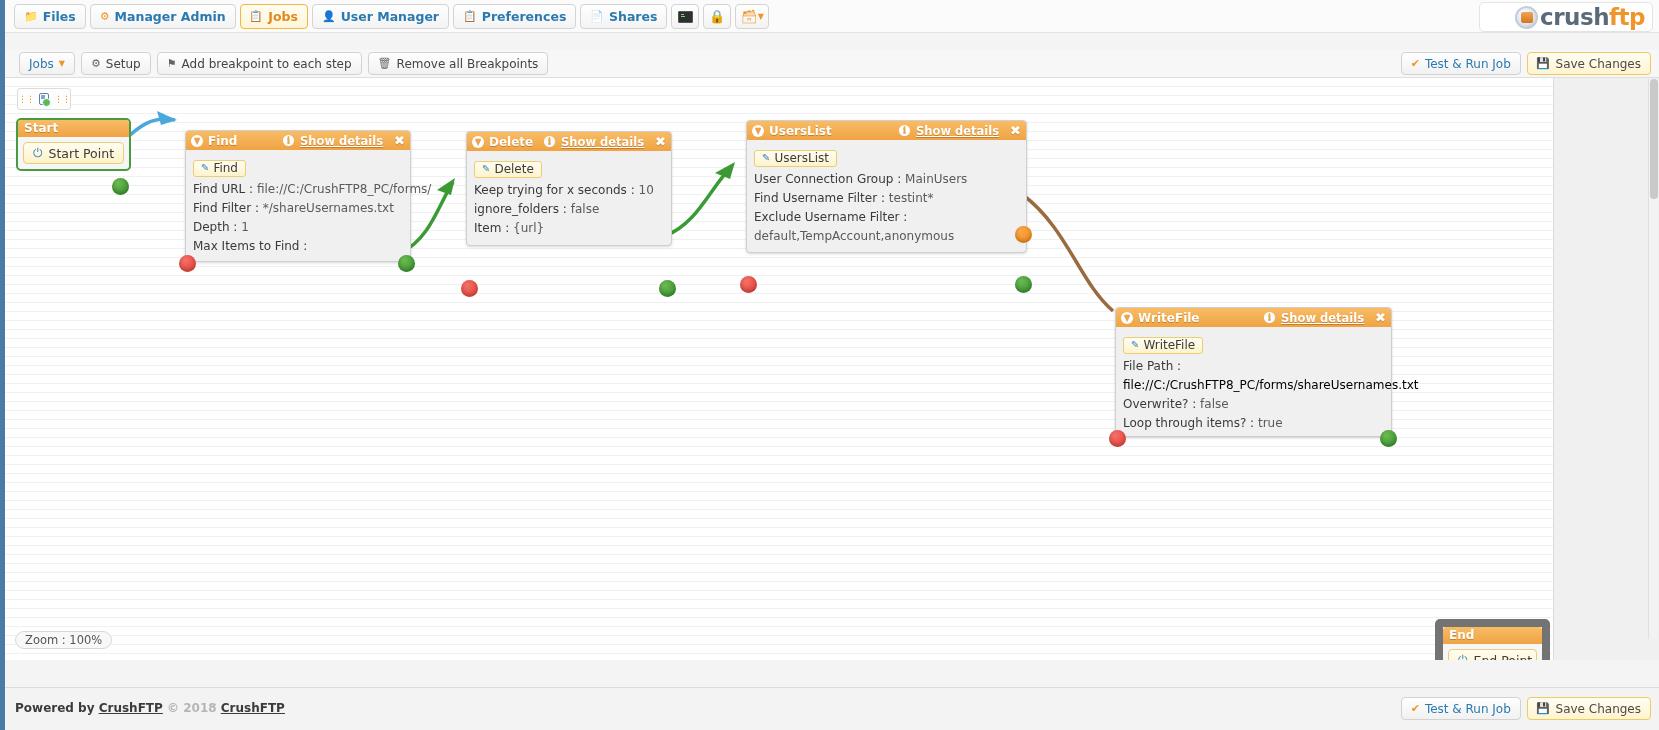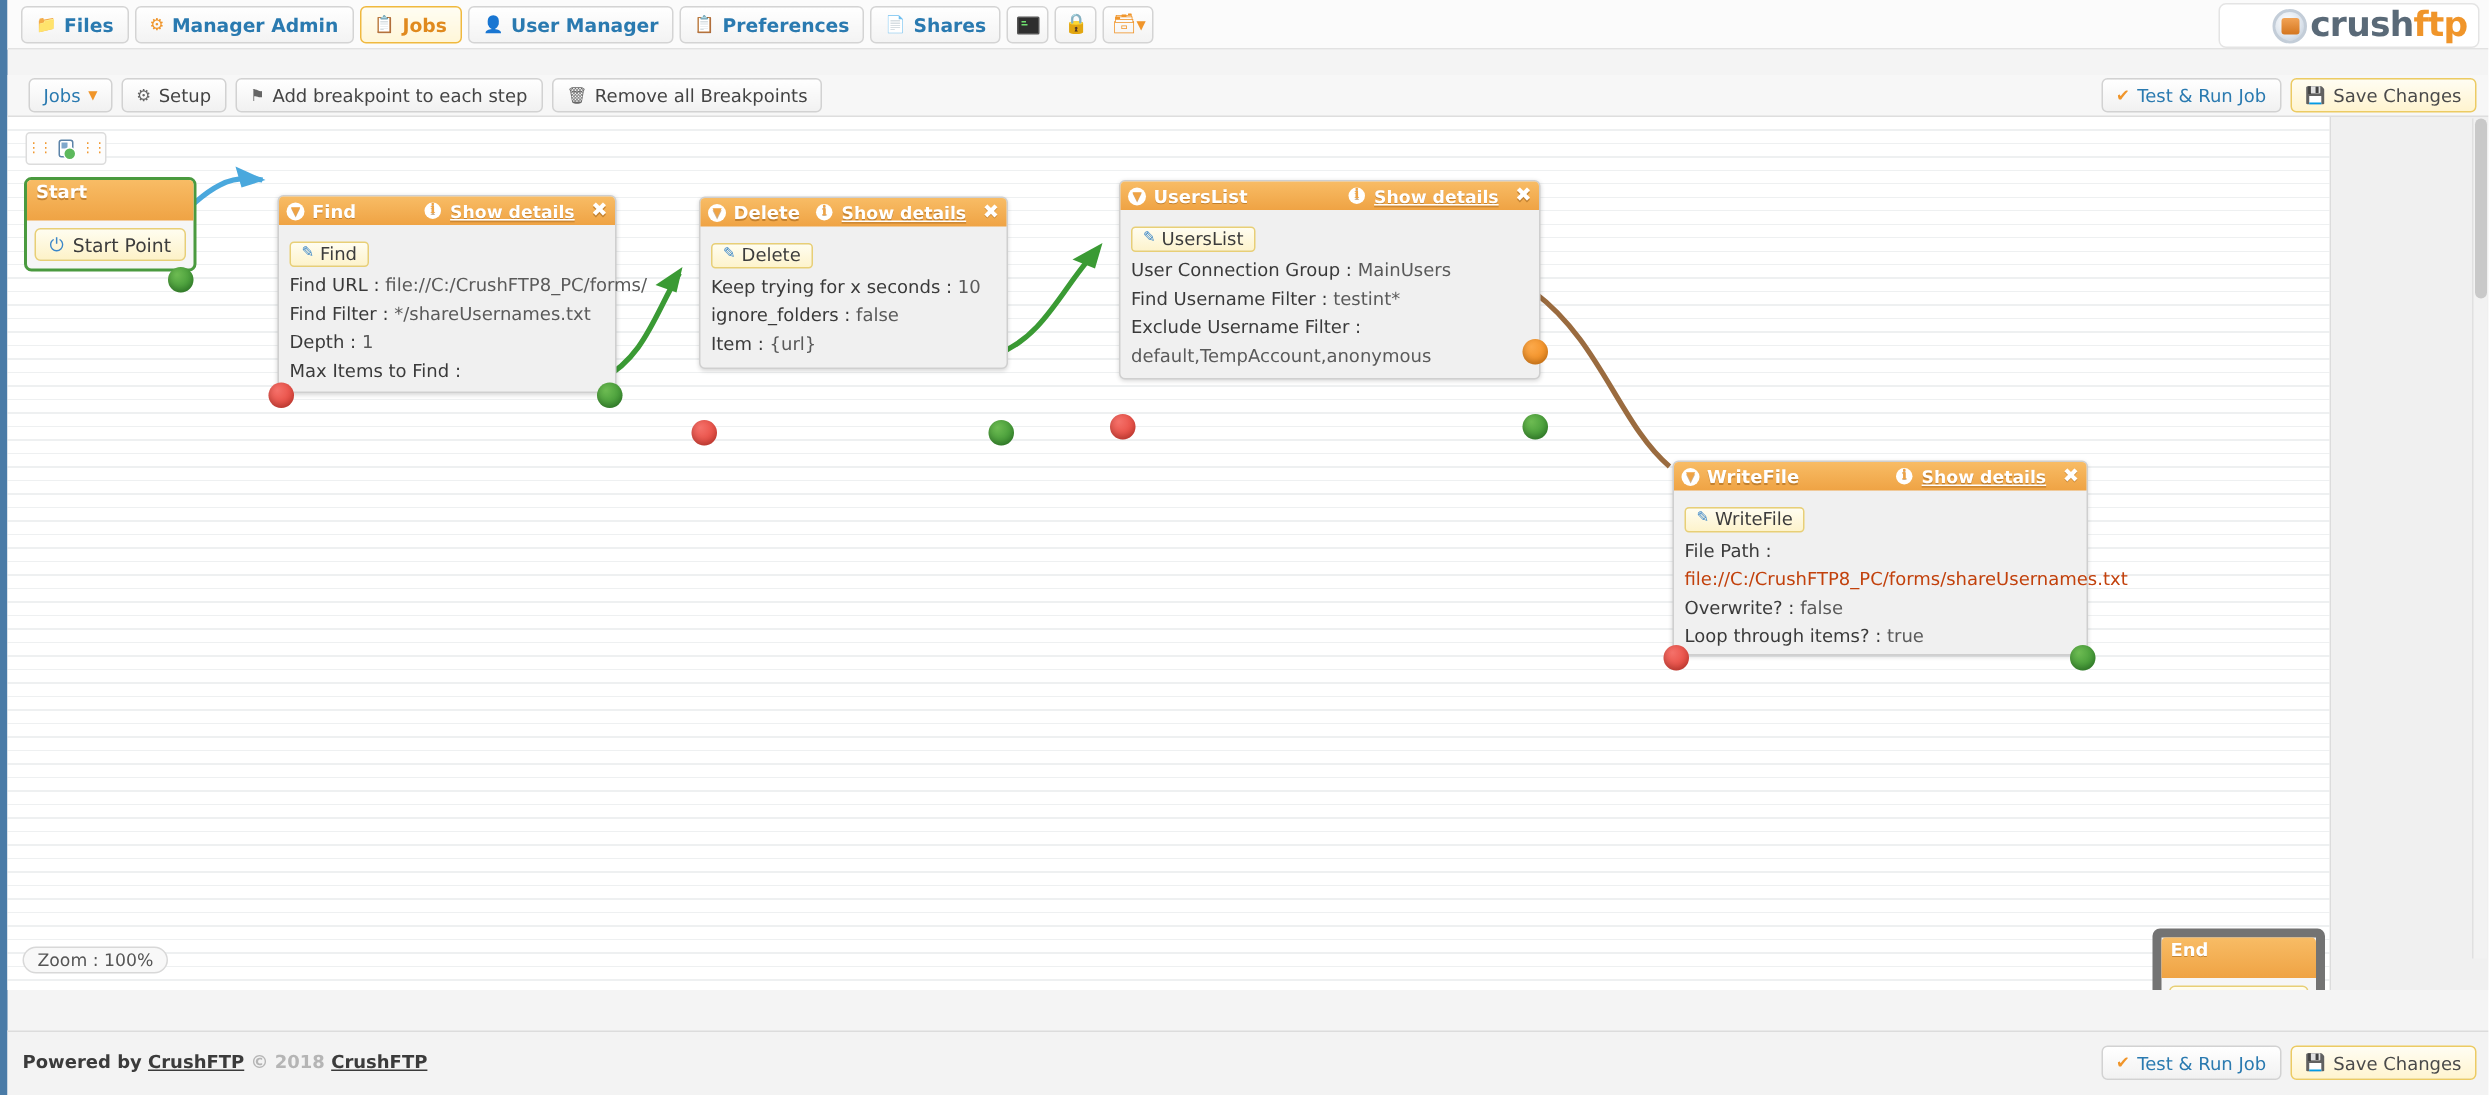--- a/index.html
+++ b/index.html
@@ -223,43 +223,43 @@
     background: linear-gradient(#fffdf0, #fdf3cc);
     border: 1px solid #e8cf76; border-radius: 3px;
     font-size: 12px; color: #3c3c3c; cursor: pointer;
   }
   .pencil { color: #3a86c8; font-size: 10px; line-height: 1; }
   .prow {
     font-size: 12px; color: #3a3a3a; margin-top: 6px;
     white-space: nowrap; line-height: 13px;
   }
   .prow .v { color: #5a5a5a; }
-  .prow.path { color: #c2410c; text-align: right; }
+  .prow.path { color: #000000; text-align: right; }
 
   .port {
     position: absolute; width: 17px; height: 17px; border-radius: 50%;
     box-shadow: inset 0 -2px 4px rgba(0,0,0,0.22);
     cursor: pointer;
   }
   .port.red   { background: radial-gradient(circle at 35% 30%, #f4716a, #e23b30); }
   .port.green { background: radial-gradient(circle at 35% 30%, #6dbb52, #2f8a2a); }
   .port.orange{ background: radial-gradient(circle at 35% 30%, #fba94b, #ef8412); }
 
   
   .endpoint {
     position: absolute;
     width: 115px;
     background: #f6f6f6;
     border-radius: 5px;
     padding: 0 0 5px 0;
   }
   .endpoint.start { border: 2px solid #4a9a3f; }
-  .endpoint.end   { border: 6px solid #737373; }
+  .endpoint.end   { border: 8px solid #737373; }
   .endpoint .ep-hd {
-    height: 27px;
+    height: 17px;
     background: linear-gradient(#f8bc65, #efa344);
     border-top-left-radius: 3px; border-top-right-radius: 3px;
     color: #ffffff; font-size: 12px; font-weight: bold;
     padding-left: 6px; line-height: 17px;
     text-shadow: 0 1px 0 rgba(140,80,10,0.45);
   }
   .ep-btn {
     margin: 5px 5px 0 5px; height: 22px;
     background: linear-gradient(#fffdf0, #fdf2c8);
     border: 1px solid #e8cf76; border-radius: 4px;

